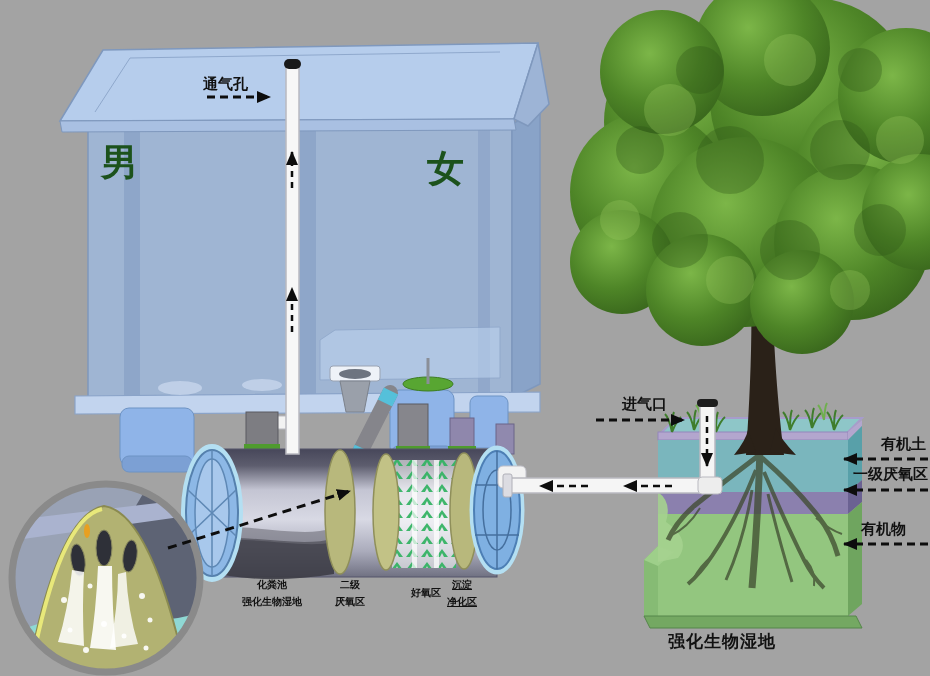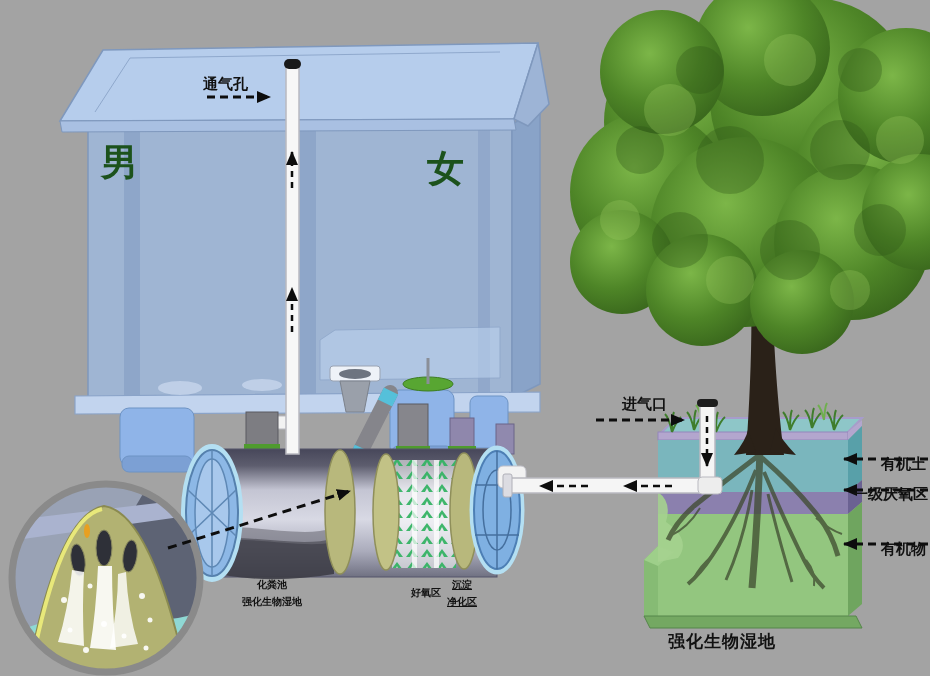--- a/index.html
+++ b/index.html
@@ -4,21 +4,21 @@
 <style>
   html,body{margin:0;padding:0;background:#ffffff;}
   #stage{position:relative;width:930px;height:676px;background:#a3a3a3;overflow:hidden;
          font-family:"DejaVu Sans","Liberation Sans",sans-serif;}
   #stage svg{position:absolute;left:0;top:0;}
   .lbl{position:absolute;color:#111;font-weight:600;font-size:15px;line-height:17px;white-space:nowrap;}
   .gender{position:absolute;color:#1c521c;font-weight:700;font-size:37px;}
   .zone{position:absolute;text-align:center;color:#111;font-weight:600;font-size:10px;line-height:17px;}
   .zone span{display:block;}
   .title{position:absolute;color:#111;font-weight:700;font-size:17px;letter-spacing:1px;}
-  .r{text-align:right;margin-top:20px;}
+  .r{text-align:right;}
 </style>
 </head>
 <body>
 
 <div id="stage">
 
 <svg width="930" height="676" viewBox="0 0 930 676">
   <defs>
     <marker id="arr" markerUnits="userSpaceOnUse" markerWidth="15" markerHeight="12" refX="13" refY="6" orient="auto">
       <path d="M0,0 L14,6 L0,12 Z" fill="#0d0d0d"></path>
@@ -271,27 +271,31 @@
 </svg>
 
   <div class="lbl" style="left:203px;top:76px;">通气孔</div>
   <div class="gender" style="left:101px;top:138px;">男</div>
   <div class="gender" style="left:427px;top:144px;">女</div>
 
   <div class="zone" style="left:227px;top:576px;width:90px;">
     <span>化粪池</span>
     <span>强化生物湿地</span>
   </div>
+  <div class="zone" style="left:310px;top:576px;width:80px;">
+    <span>二级</span>
+    <span>厌氧区</span>
+  </div>
   <div class="zone" style="left:362px;top:584px;width:60px;margin-left:34px;">
     <span>好氧区</span>
     <span></span>
   </div>
   <div class="zone" style="left:427px;top:576px;width:70px;text-decoration:underline;">
     <span>沉淀</span>
     <span>净化区</span>
   </div>
 
   <div class="lbl" style="left:594px;top:396px;margin-left:28px;">进气口</div>
   <div class="lbl r" style="left:860px;top:436px;width:66px;">有机土</div>
   <div class="lbl r" style="left:838px;top:466px;width:90px;">一级厌氧区</div>
-  <div class="lbl r" style="left:860px;top:521px;width:66px;text-align:right;">有机物</div>
+  <div class="lbl r" style="left:840px;top:521px;width:66px;text-align:right;">有机物</div>
   <div class="title" style="left:668px;top:630px;">强化生物湿地</div>
 </div>
 
 </body></html>

